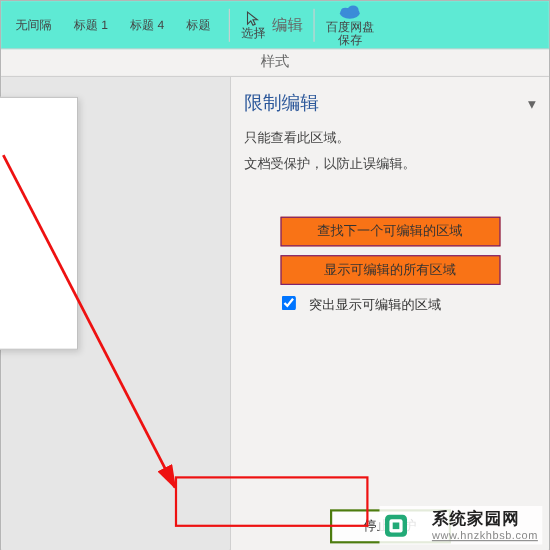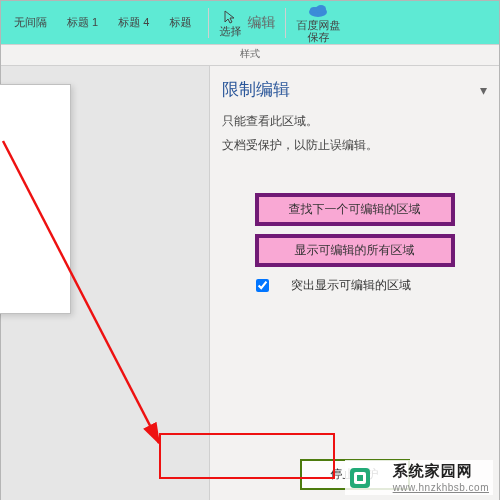--- a/index.html
+++ b/index.html
@@ -5,32 +5,32 @@
   * { box-sizing: border-box; margin: 0; padding: 0; }
   html, body { width: 500px; height: 500px; font-family: "Microsoft YaHei", "Segoe UI", sans-serif; font-size: 12px; color: #444; background: #fff; overflow: hidden; position: relative; }
   .outer { width:500px; height:500px; border:1px solid #b5b5b5; position:relative; background:#fff; }
   .ribbon { height:44px; background:#5eead4; border-bottom:1px solid #d0d0d0; display:flex; align-items:center; padding:2px 6px; gap:6px; overflow:hidden; }
   .ribbon .style-item { font-size:11px; color:#444; padding:2px 6px; border:1px solid transparent; white-space:nowrap; }
   .ribbon .vsep { width:1px; height:30px; background:#d0d0d0; margin:0 4px; }
   .ribbon .btn-col { display:flex; flex-direction:column; align-items:center; gap:0; }
   .ribbon .btn-col .ico { width:22px; height:16px; display:flex; align-items:center; justify-content:center; }
   .ribbon .btn-col .lbl { font-size:11px; color:#444; line-height:12px; }
   .ribbon .btn-col .sub { font-size:14px; color:#666; }
-  .section-label { font-size:10px; color:#666; text-align:center; padding:2px 0 4px; background:#f3f2f1; border-bottom:1px solid #d0d0d0; }
+  .section-label { font-size:13px; color:#666; text-align:center; padding:2px 0 4px; background:#f3f2f1; border-bottom:1px solid #d0d0d0; }
   .main { display:flex; height:436px; }
   .doc-area { flex:1; background:#e6e6e6; position:relative; }
   .page { position:absolute; top:18px; left:-40px; width:110px; height:230px; background:#fff; border:1px solid #c0c0c0; box-shadow:2px 2px 6px rgba(0,0,0,0.15); }
   .pane { width:290px; background:#f3f2f1; border-left:1px solid #d0d0d0; display:flex; flex-direction:column; padding:8px 12px 8px 12px; position:relative; }
   .pane-title { color:#2b579a; font-size:17px; font-weight:400; padding:4px 0 10px; display:flex; justify-content:space-between; align-items:center; }
   .pane-title .chev { color:#666; font-size:14px; }
   .pane-sub { font-size:11px; color:#666; margin-bottom:6px; }
   .pane-text { font-size:12px; color:#444; line-height:20px; margin-bottom:4px; }
   .pane-gap { height:30px; }
-  .pane-btn { display:block; width:200px; margin:4px auto; padding:4px 0; text-align:center; font-size:12px; color:#333; background:#f9a8d4; border:4px solid #701a75; }
-  .chk-row { display:flex; align-items:center; gap:22px; margin:6px 0 0 34px; font-size:12px; color:#333; }
+  .pane-btn { display:block; width:200px; margin:4px auto; padding:4px 0; text-align:center; font-size:12px; color:#333; background:#f97316; border:1px solid #701a75; }
+  .chk-row { display:flex; gap:12px; margin:6px 0 0 34px; font-size:12px; color:#333; }
   .chk-row input { width:13px; height:13px; }
   .stop-wrap { position:absolute; bottom:12px; left:0; right:0; display:flex; justify-content:center; }
   .stop-btn { width:110px; padding:5px 0; text-align:center; font-size:12px; color:#333; background:#fdfdfd; border:2px solid #4d7c0f; }
   .red-box { position:absolute; border:2px solid #e11; pointer-events:none; }
   .red-box.b1 { left:158px; top:432px; width:176px; height:46px; }
   .arrow-svg { position:absolute; left:0; top:0; pointer-events:none; }
   .watermark { position:absolute; right:6px; bottom:4px; display:flex; align-items:center; gap:22px; background:rgba(255,255,255,0.85); padding:2px 4px; }
   .watermark .logo { width:22px; height:22px; }
   .watermark .txt1 { font-size:15px; font-weight:600; color:#222; letter-spacing:1px; }
   .watermark .txt2 { font-size:10px; color:#888; letter-spacing:0.5px; margin-top:1px;text-decoration:underline; }

